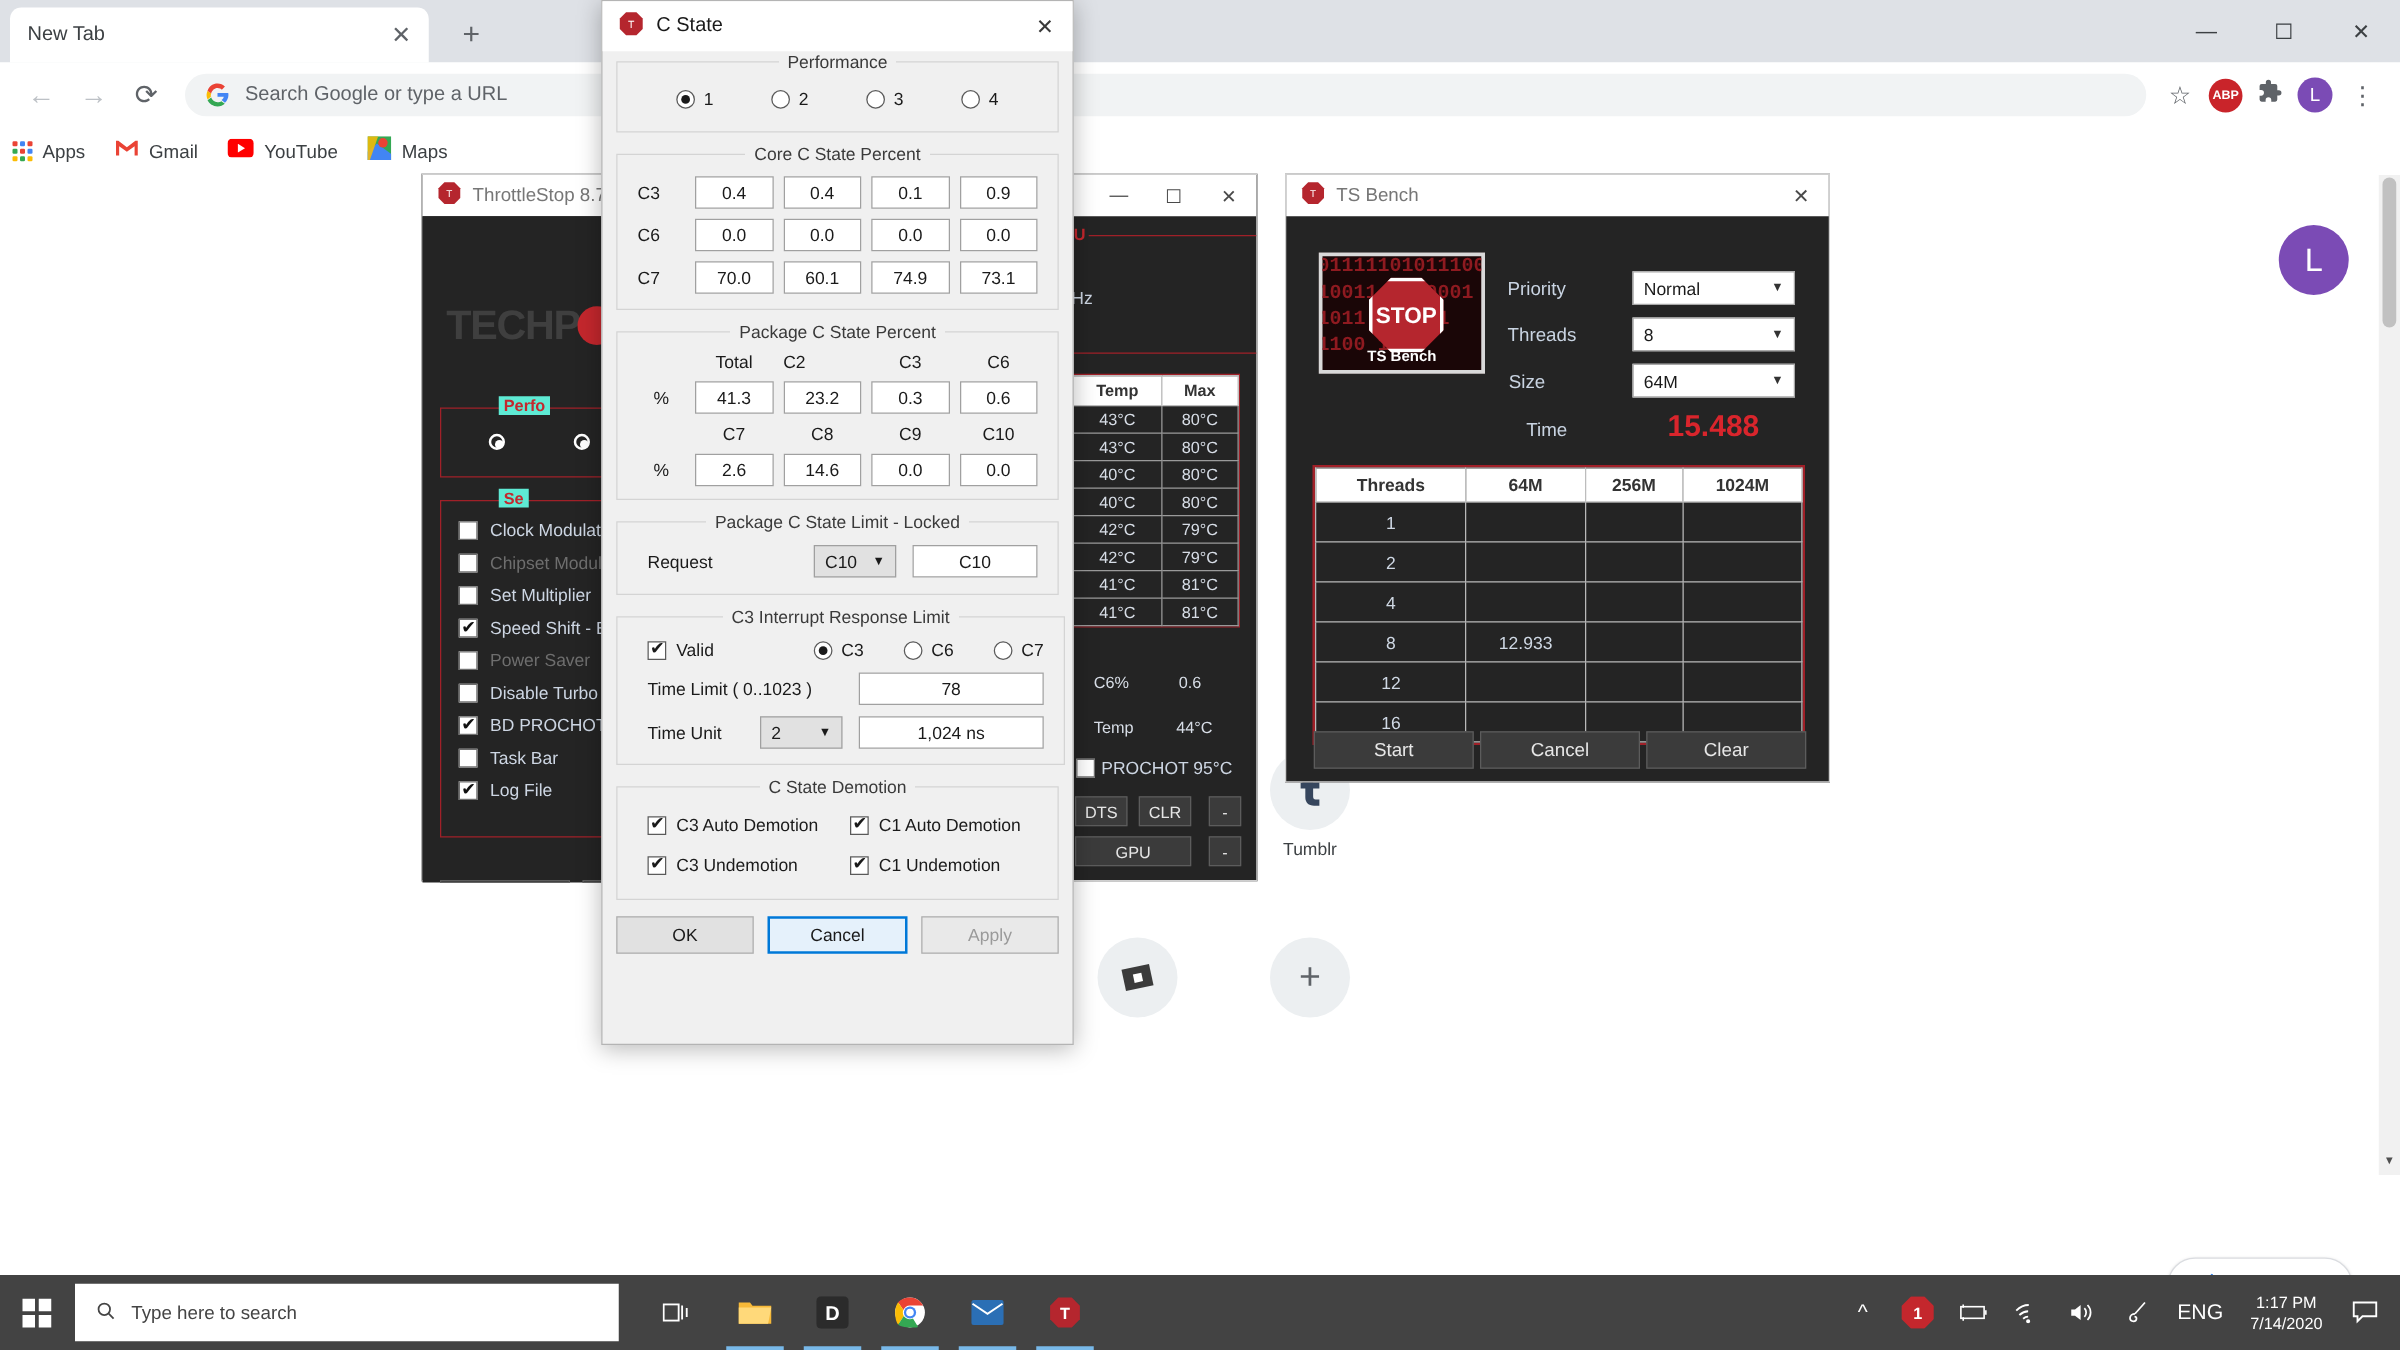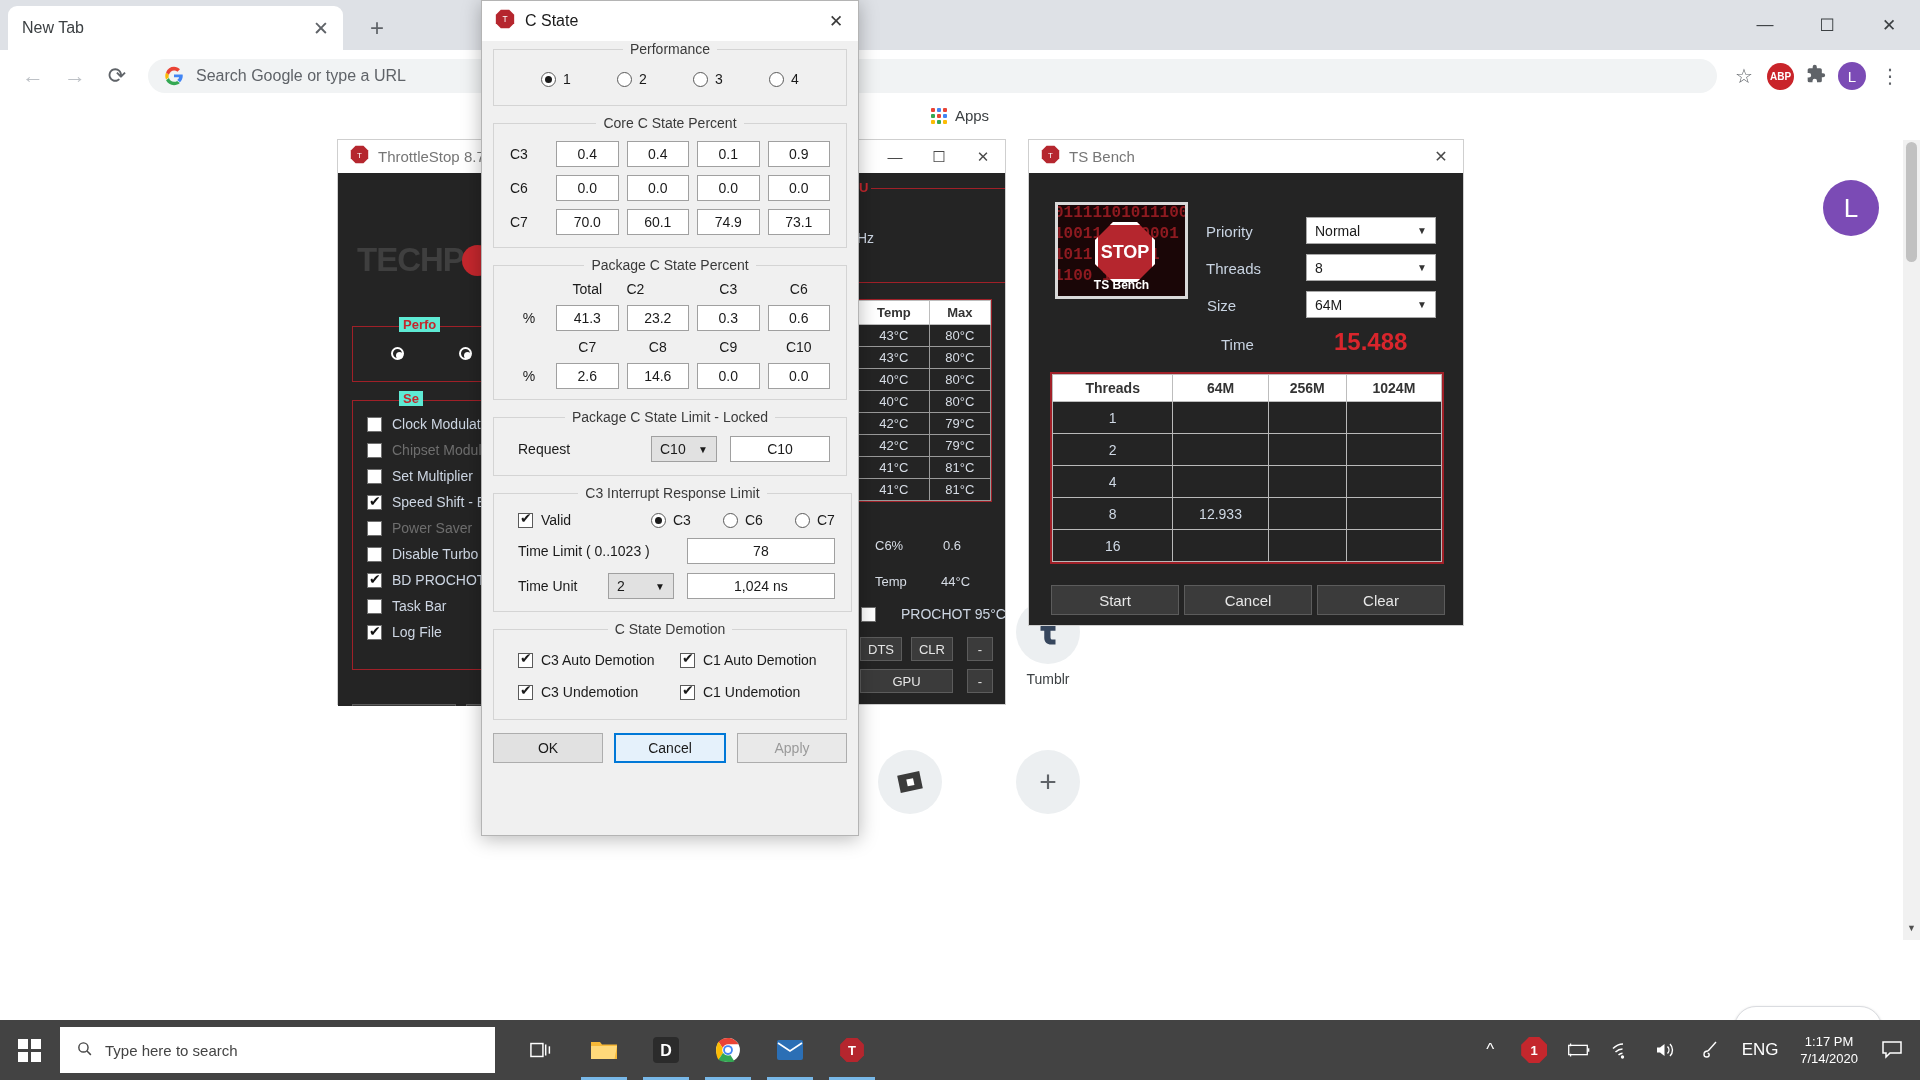--- a/index.html
+++ b/index.html
@@ -48,21 +48,21 @@
   .star { font-size:20px; color:#5f6368; padding:0 8px; cursor:pointer;}
   .abp { width:27px;height:27px;border-radius:50%;background:#c9242a;color:#fff;
          font-size:10px;font-weight:bold;display:flex;align-items:center;justify-content:center;cursor:pointer;}
   .puzzle { font-size:19px; color:#5f6368; padding:0 6px; cursor:pointer;}
   .avatar-l { width:28px;height:28px;border-radius:50%;background:#7b4bb5;color:#fff;
               font-size:15px;display:flex;align-items:center;justify-content:center;cursor:pointer;}
   .kebab { font-size:20px; color:#5f6368; padding:0 8px; cursor:pointer;}
 
   .bookmarks {
     position:absolute; left:0; top:102px; width:1920px; height:38px;
-    background:#fff; display:flex; align-items:center; gap:4px;flex-direction:column;
+    background:#fff; display:flex; align-items:center; gap:4px;
   }
   .bm { display:flex; align-items:center; gap:8px; padding:5px 10px; border-radius:4px; cursor:pointer;}
   .bm-label { font-size:15px; color:#3c4043; }
   .apps-grid { display:grid; grid-template-columns:repeat(3,4px); grid-template-rows:repeat(3,4px); gap:2px;}
   .apps-grid i { display:block; width:4px; height:4px; border-radius:1px; }
 
   
   .desktop {
     position:absolute; left:0; top:140px; width:1920px; height:800px;
     background:#ffffff;
@@ -509,21 +509,21 @@
               <td>81°C</td>
             </tr>
         </tbody>
       </table>
     </div>
 
     <div class="mon-row" style="left:32px; top:398px;">C6%</div>
     <div class="mon-row" style="left:100px; top:398px;">0.6</div>
     <div class="mon-row" style="left:32px; top:434px;">Temp</div>
     <div class="mon-row" style="left:98px; top:434px;">44°C</div>
-    <div style="position:absolute;left:18px;top:466px;display:flex;align-items:center;gap:25px;justify-content:center;">
+    <div style="position:absolute;left:18px;top:466px;display:flex;align-items:center;gap:5px;justify-content:center;">
       <span class="ts-cb"></span>
       <span class="ts-cb-lbl">PROCHOT 95°C</span>
     </div>
     <div class="mon-btn" style="left:17px; top:497px; width:42px; height:24px;">DTS</div>
     <div class="mon-btn" style="left:68px; top:497px; width:42px; height:24px;">CLR</div>
     <div class="mon-btn" style="left:124px; top:497px; width:26px; height:24px;">-</div>
     <div class="mon-btn" style="left:17px; top:529px; width:93px; height:24px;">GPU</div>
     <div class="mon-btn" style="left:124px; top:529px; width:26px; height:24px;">-</div>
   </div>
 
@@ -599,20 +599,26 @@
                 <td></td>
                 <td></td>
               </tr>
             <tr>
                 <td>8</td>
                 <td>12.933</td>
                 <td></td>
                 <td></td>
               </tr>
             <tr>
+                <td>12</td>
+                <td></td>
+                <td></td>
+                <td></td>
+              </tr>
+            <tr>
                 <td>16</td>
                 <td></td>
                 <td></td>
                 <td></td>
               </tr>
           </tbody>
         </table>
       </div>
 
       <div class="tsb-btn" style="left:22px;  top:412px; width:128px;">Start</div>

